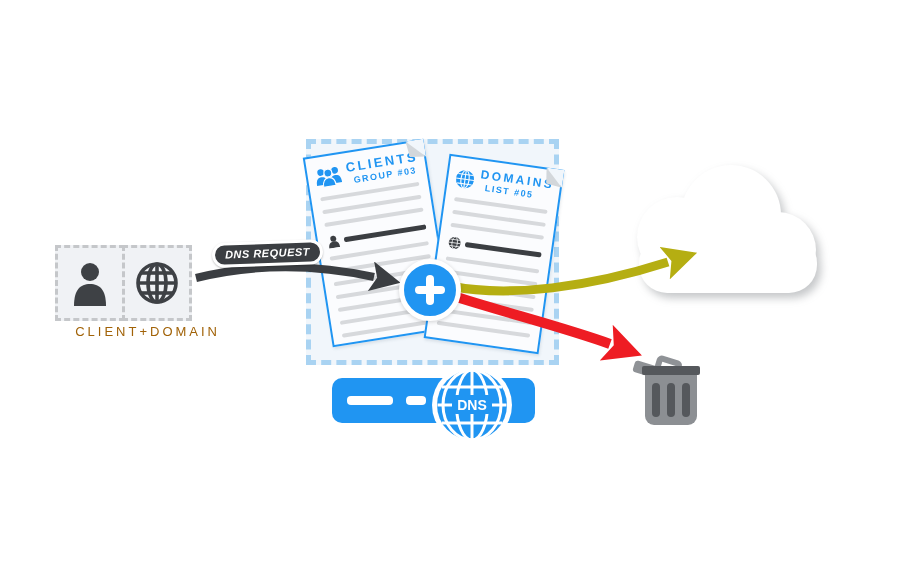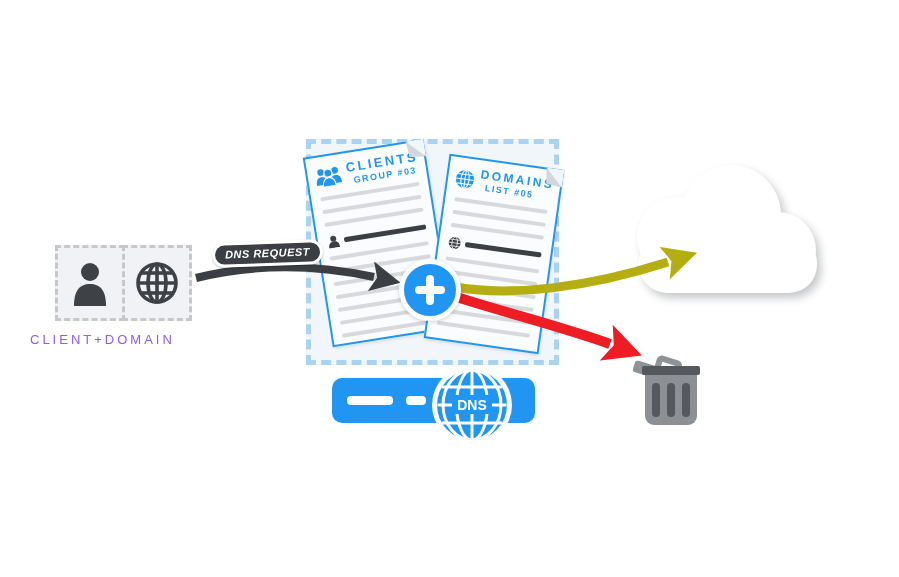--- a/index.html
+++ b/index.html
@@ -8,22 +8,22 @@
     font-family:"Liberation Sans", sans-serif;
   }
   
   .client-box{position:absolute;left:55px;top:245px;display:flex;z-index:2;}
   .client-cell{
     width:64px;height:70px;border:3px dashed #c5c7ca;background:#f0f2f5;
     display:flex;align-items:center;justify-content:center;
   }
   .client-cell + .client-cell{margin-left:-3px;}
   .client-label{
-    position:absolute;left:30px;top:332px;width:190px;text-align:left;z-index:2;
-    font-size:13px;letter-spacing:3px;color:#8b5cf6;font-weight:400;
+    position:absolute;left:30px;top:324px;width:190px;text-align:right;z-index:2;
+    font-size:13px;letter-spacing:3px;color:#a16207;font-weight:400;
   }
   
   .pill{
     position:absolute;left:212px;top:241px;z-index:5;
     background:#3b3e42;color:#ffffff;border:3px solid #ffffff;border-radius:14px;
     font-size:11px;font-style:italic;font-weight:bold;letter-spacing:.5px;
     padding:3px 10px 4px 10px;box-shadow:0 1px 2px rgba(0,0,0,.25);
     transform:rotate(-2deg);
   }
   

